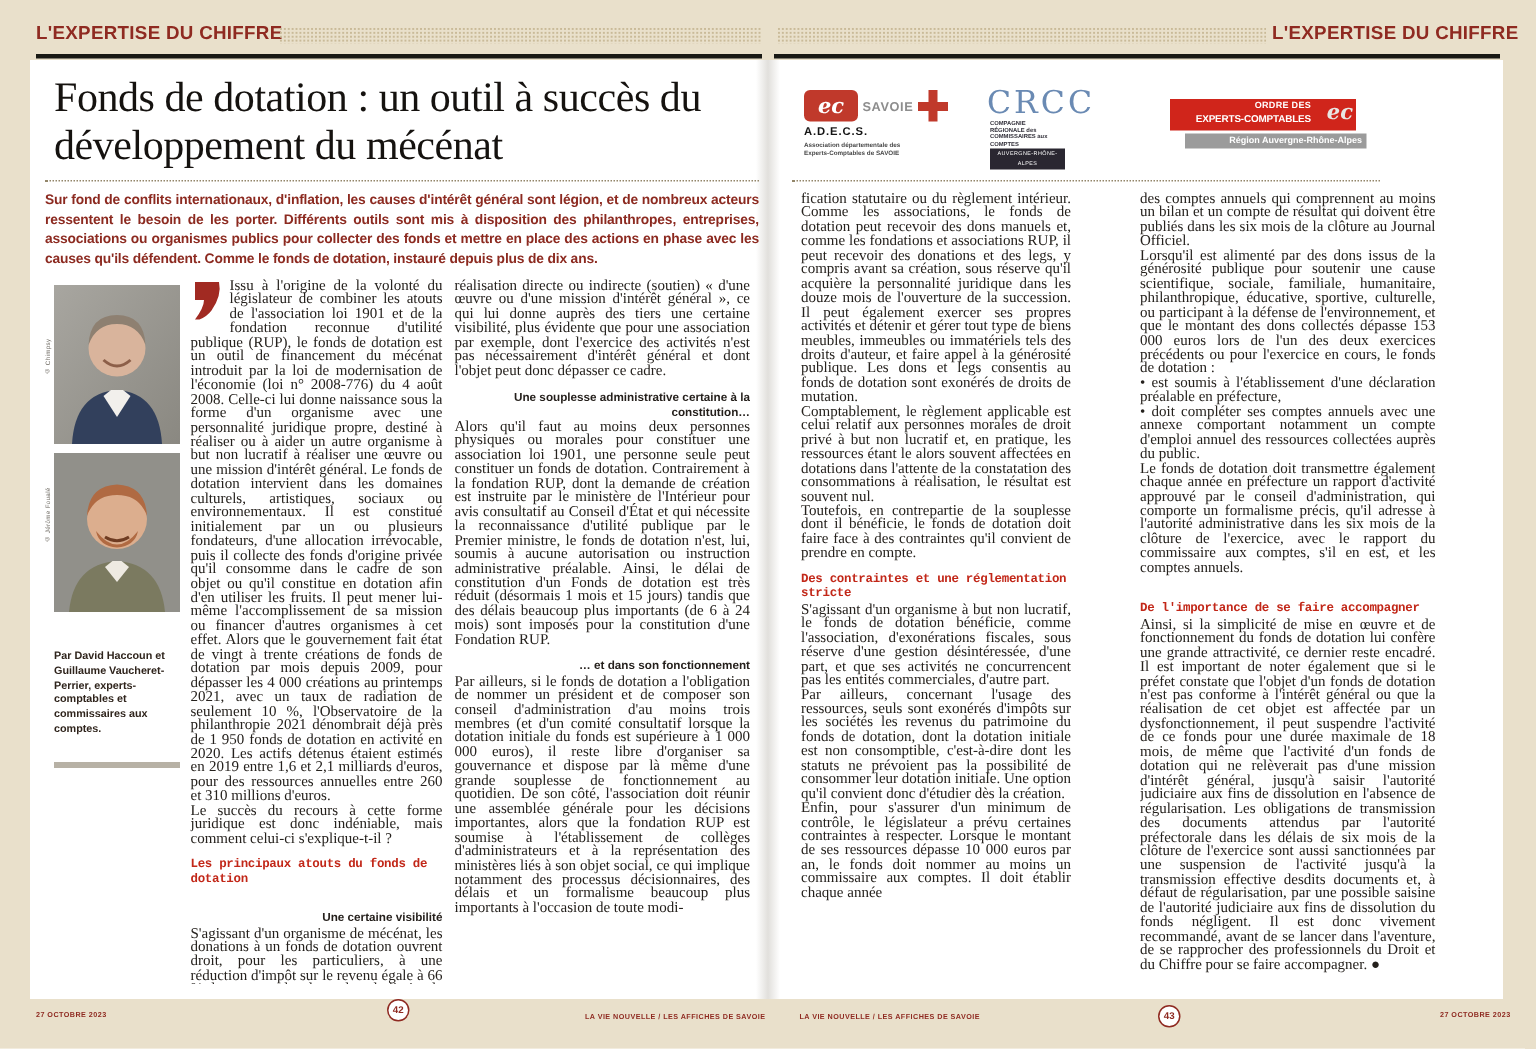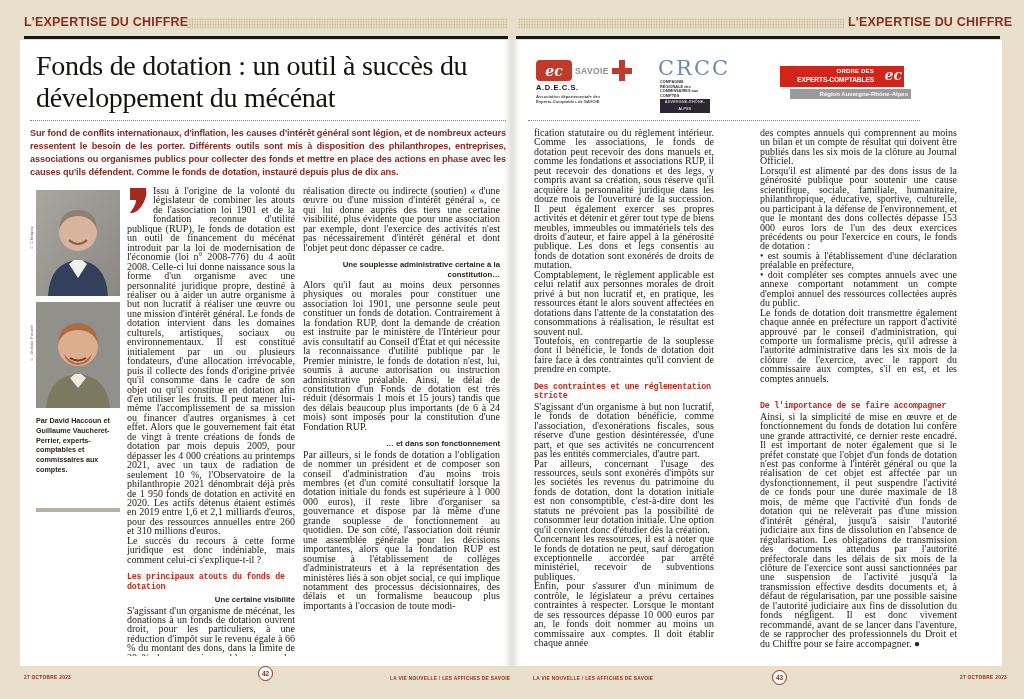--- a/index.html
+++ b/index.html
@@ -21,21 +21,21 @@
   #intro{color:#8c2a20;font-weight:bold;font-size:9.2px;line-height:13px;text-align:justify;letter-spacing:-.1px;}
   
   .col{overflow:hidden;}
   .col p.blk{margin:0;font-family:"Liberation Serif",serif;font-size:10px;line-height:9.45px;
     color:#25211d;text-align:justify;hyphens:auto;-webkit-hyphens:auto;}
   .col .rh{margin:8px 0 1px 0;color:#c22718;font-weight:bold;font-size:8.3px;line-height:9.5px;
     font-family:Liberation Mono, monospace;letter-spacing:-.2px;}
   .col .rh.gap{margin-top:18px;}
   .col .bh{margin:8px 0 1px 0;color:#241f1b;font-weight:bold;font-size:7.8px;line-height:9.4px;
     font-family:"Liberation Sans",sans-serif;text-align:right;}
-  .col .bh.follow{margin-top:4px;}
+  .col .bh.follow{margin-top:16px;}
   .drop{float:left;width:21px;height:27px;margin:1px 5px 1px 0;}
   
   .photo{width:84px;height:106px;overflow:hidden;background:#98968f;}
   .credit{writing-mode:vertical-rl;transform:rotate(180deg);font-size:4.2px;color:#6b675f;letter-spacing:.2px;}
   #byline-caption{font-size:7.2px;line-height:9.8px;font-weight:bold;color:#2f241c;}
   #byline-rule{height:3.5px;background:#b7b1a5;}
   
   .tiny{font-size:4.2px;line-height:5px;color:#4a4a4a;}
   #adecs-mark{display:flex;align-items:center;gap:3px;}
   #adecs-ec{width:36px;height:21px;background:#c0392b;border-radius:4px;color:#fff;
@@ -140,21 +140,21 @@
     <svg width="84" height="106" viewBox="0 0 84 106">
       <rect width="84" height="106" fill="#91908a"></rect>
       <path d="M10 106 Q13 74 42 72 Q71 74 74 106 Z" fill="#7b7a60"></path>
       <path d="M34 76 L42 86 L50 76 L45 72 L39 72 Z" fill="#eeeae2"></path>
       <circle cx="42" cy="44" r="20" fill="#dcae8e"></circle>
       <path d="M22 42 Q23 22 42 21 Q61 22 62 42 Q57 28 42 28 Q27 28 22 42 Z" fill="#b06a42"></path>
       <path d="M28 52 Q42 70 56 52 Q54 62 42 63 Q30 62 28 52 Z" fill="#b06a42"></path>
       <path d="M34 56 Q42 61 50 56" stroke="#6f3c22" stroke-width="2" fill="none"></path>
     </svg>
   </div>
-  <div class="abs" id="byline-caption" style="left:36px;top:416px;width:88px;">Par David Haccoun et Guillaume Vaucheret-Perrier, experts-comptables et commissaires aux comptes.</div>
+  <div class="abs" id="byline-caption" style="left:36px;top:432px;width:88px;">Par David Haccoun et Guillaume Vaucheret-Perrier, experts-comptables et commissaires aux comptes.</div>
   <div class="abs" id="byline-rule" style="left:36px;top:508px;width:84px;"></div>
 
   <div class="abs col" style="left:127px;top:186px;width:168px;height:470px;">
     <svg class="drop" viewBox="0 0 21 27">
       <path d="M3 1 L19 1 Q21 10 14 20 Q11 24 6 26 L3 26 Q9 18 9 13 L3 13 Z" fill="#a12a22"></path>
     </svg>
   <p class="blk p">Issu à l'origine de la volonté du législateur de combiner les atouts de l'association loi 1901 et de la fondation reconnue d'utilité publique (RUP), le fonds de dotation est un outil de financement du mécénat introduit par la loi de modernisation de l'économie (loi n° 2008-776) du 4 août 2008. Celle-ci lui donne naissance sous la forme d'un organisme avec une personnalité juridique propre, destiné à réaliser ou à aider un autre organisme à but non lucratif à réaliser une œuvre ou une mission d'intérêt général. Le fonds de dotation intervient dans les domaines culturels, artistiques, sociaux ou environnementaux. Il est constitué initialement par un ou plusieurs fondateurs, d'une allocation irrévocable, puis il collecte des fonds d'origine privée qu'il consomme dans le cadre de son objet ou qu'il constitue en dotation afin d'en utiliser les fruits. Il peut mener lui-même l'accomplissement de sa mission ou financer d'autres organismes à cet effet. Alors que le gouvernement fait état de vingt à trente créations de fonds de dotation par mois depuis 2009, pour dépasser les 4 000 créations au printemps 2021, avec un taux de radiation de seulement 10 %, l'Observatoire de la philanthropie 2021 dénombrait déjà près de 1 950 fonds de dotation en activité en 2020. Les actifs détenus étaient estimés en 2019 entre 1,6 et 2,1 milliards d'euros, pour des ressources annuelles entre 260 et 310 millions d'euros.</p>
       <p class="blk p">Le succès du recours à cette forme juridique est donc indéniable, mais comment celui-ci s'explique-t-il ?</p>
       <div class="blk rh">Les principaux atouts du fonds de dotation</div>
       <div class="blk bh follow">Une certaine visibilité</div>
@@ -167,21 +167,20 @@
       <div class="blk bh">… et dans son fonctionnement</div>
       <p class="blk p">Par ailleurs, si le fonds de dotation a l'obligation de nommer un président et de composer son conseil d'administration d'au moins trois membres (et d'un comité consultatif lorsque la dotation initiale du fonds est supérieure à 1 000 000 euros), il reste libre d'organiser sa gouvernance et dispose par là même d'une grande souplesse de fonctionnement au quotidien. De son côté, l'association doit réunir une assemblée générale pour les décisions importantes, alors que la fondation RUP est soumise à l'établissement de collèges d'administrateurs et à la représentation des ministères liés à son objet social, ce qui implique notamment des processus décisionnaires, des délais et un formalisme beaucoup plus importants à l'occasion de toute modi-</p>
     </div>
   <div class="abs col" style="left:534px;top:128px;width:180px;height:528px;">
       <p class="blk p">fication statutaire ou du règlement intérieur. Comme les associations, le fonds de dotation peut recevoir des dons manuels et, comme les fondations et associations RUP, il peut recevoir des donations et des legs, y compris avant sa création, sous réserve qu'il acquière la personnalité juridique dans les douze mois de l'ouverture de la succession. Il peut également exercer ses propres activités et détenir et gérer tout type de biens meubles, immeubles ou immatériels tels des droits d'auteur, et faire appel à la générosité publique. Les dons et legs consentis au fonds de dotation sont exonérés de droits de mutation.</p>
       <p class="blk p">Comptablement, le règlement applicable est celui relatif aux personnes morales de droit privé à but non lucratif et, en pratique, les ressources étant le alors souvent affectées en dotations dans l'attente de la constatation des consommations à réalisation, le résultat est souvent nul.</p>
       <p class="blk p">Toutefois, en contrepartie de la souplesse dont il bénéficie, le fonds de dotation doit faire face à des contraintes qu'il convient de prendre en compte.</p>
       <div class="blk rh">Des contraintes et une réglementation stricte</div>
       <p class="blk p">S'agissant d'un organisme à but non lucratif, le fonds de dotation bénéficie, comme l'association, d'exonérations fiscales, sous réserve d'une gestion désintéressée, d'une part, et que ses activités ne concurrencent pas les entités commerciales, d'autre part.</p>
       <p class="blk p">Par ailleurs, concernant l'usage des ressources, seuls sont exonérés d'impôts sur les sociétés les revenus du patrimoine du fonds de dotation, dont la dotation initiale est non consomptible, c'est-à-dire dont les statuts ne prévoient pas la possibilité de consommer leur dotation initiale. Une option qu'il convient donc d'étudier dès la création.</p>
-      <p class="blk p">Concernant les ressources, il est à noter que le fonds de dotation ne peut, sauf dérogation exceptionnelle accordée par arrêté ministériel, recevoir de subventions publiques.</p>
       <p class="blk p">Enfin, pour s'assurer d'un minimum de contrôle, le législateur a prévu certaines contraintes à respecter. Lorsque le montant de ses ressources dépasse 10 000 euros par an, le fonds doit nommer au moins un commissaire aux comptes. Il doit établir chaque année</p>
     </div>
   <div class="abs col" style="left:747px;top:128px;width:197px;height:528px;margin-left:13px;">
       <p class="blk p">des comptes annuels qui comprennent au moins un bilan et un compte de résultat qui doivent être publiés dans les six mois de la clôture au Journal Officiel.</p>
       <p class="blk p">Lorsqu'il est alimenté par des dons issus de la générosité publique pour soutenir une cause scientifique, sociale, familiale, humanitaire, philanthropique, éducative, sportive, culturelle, ou participant à la défense de l'environnement, et que le montant des dons collectés dépasse 153 000 euros lors de l'un des deux exercices précédents ou pour l'exercice en cours, le fonds de dotation :</p>
       <p class="blk p">• est soumis à l'établissement d'une déclaration préalable en préfecture,</p>
       <p class="blk p">• doit compléter ses comptes annuels avec une annexe comportant notamment un compte d'emploi annuel des ressources collectées auprès du public.</p>
       <p class="blk p">Le fonds de dotation doit transmettre également chaque année en préfecture un rapport d'activité approuvé par le conseil d'administration, qui comporte un formalisme précis, qu'il adresse à l'autorité administrative dans les six mois de la clôture de l'exercice, avec le rapport du commissaire aux comptes, s'il en est, et les comptes annuels.</p>
       <div class="blk rh gap">De l'importance de se faire accompagner</div>
       <p class="blk p">Ainsi, si la simplicité de mise en œuvre et de fonctionnement du fonds de dotation lui confère une grande attractivité, ce dernier reste encadré. Il est important de noter également que si le préfet constate que l'objet d'un fonds de dotation n'est pas conforme à l'intérêt général ou que la réalisation de cet objet est affectée par un dysfonctionnement, il peut suspendre l'activité de ce fonds pour une durée maximale de 18 mois, de même que l'activité d'un fonds de dotation qui ne relèverait pas d'une mission d'intérêt général, jusqu'à saisir l'autorité judiciaire aux fins de dissolution en l'absence de régularisation. Les obligations de transmission des documents attendus par l'autorité préfectorale dans les délais de six mois de la clôture de l'exercice sont aussi sanctionnées par une suspension de l'activité jusqu'à la transmission effective desdits documents et, à défaut de régularisation, par une possible saisine de l'autorité judiciaire aux fins de dissolution du fonds négligent. Il est donc vivement recommandé, avant de se lancer dans l'aventure, de se rapprocher des professionnels du Droit et du Chiffre pour se faire accompagner. ●</p>

